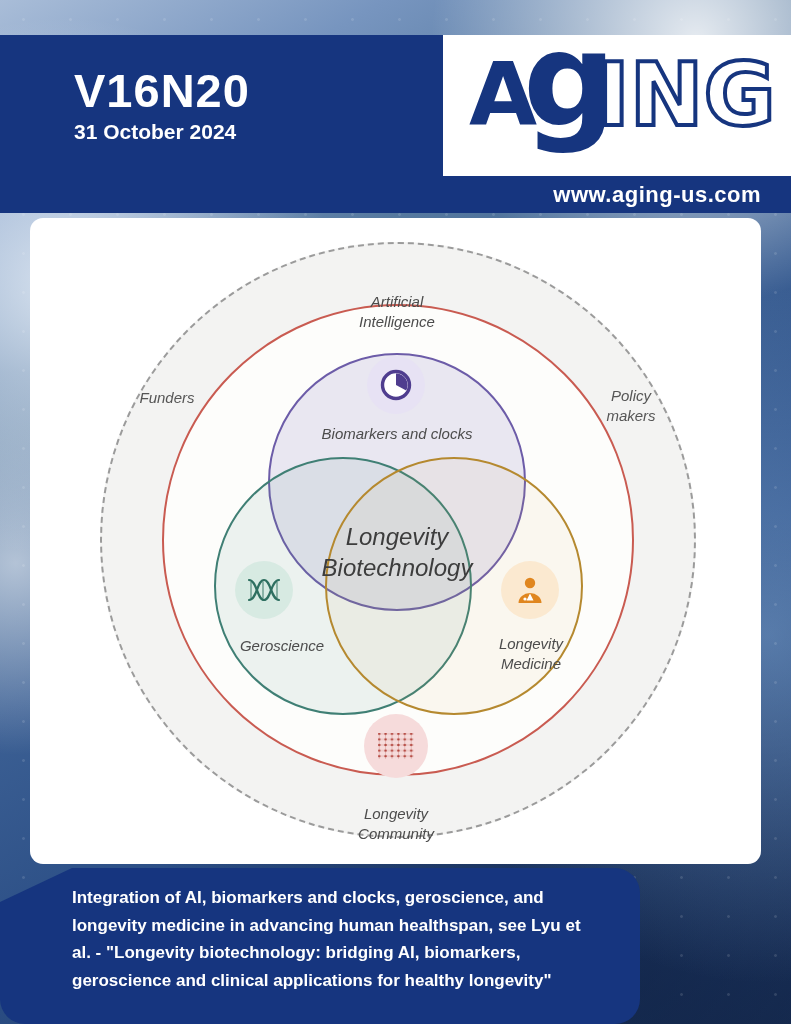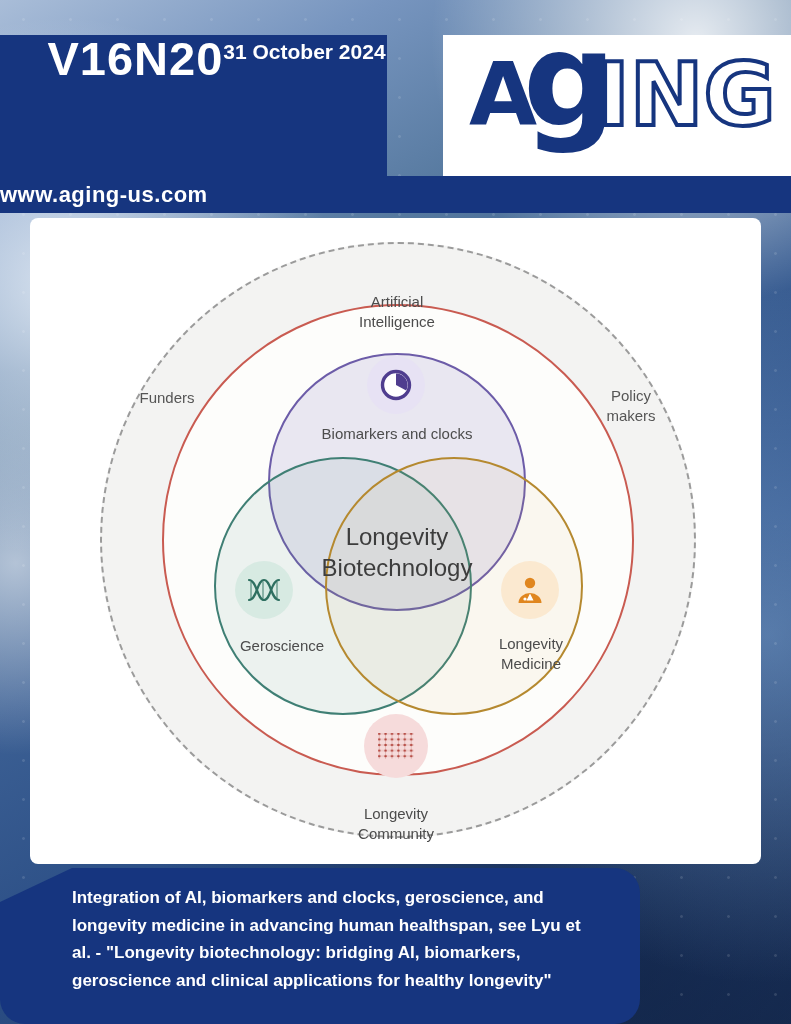--- a/index.html
+++ b/index.html
@@ -19,51 +19,51 @@
       linear-gradient(150deg, #a9bdd8 0%, #7795bf 15%, #56799f 30%, #3c6094 48%, #2c4f86 65%, #223f70 82%, #1a3159 100%);
   }
   .page::before {
     content: ""; position: absolute; inset: 0; pointer-events: none;
     background-image: radial-gradient(rgba(255,255,255,0.4) 1.2px, transparent 1.9px);
     background-size: 47px 39px; opacity: 0.3;
   }
 
   
   .header-band {
-    position: absolute; left: 0; top: 35px; width: 387px; height: 141px;
+    position: absolute; left: 0; top: 35px; width: 443px; height: 141px;
     background: #16357f; color: #fff;
-    display: flex; flex-direction: row; justify-content: center;
-    padding-left: 46px; box-sizing: border-box;
+    display: flex; flex-direction: column; justify-content: center;
+    padding-left: 74px; box-sizing: border-box;
   }
   .issue { font-size: 47px; font-weight: bold; letter-spacing: 1px; line-height: 1.04; }
   .date  { font-size: 21px; font-weight: bold; margin-top: 5px; }
 
   .logo-panel {
     position: absolute; left: 443px; top: 35px; width: 348px; height: 141px;
     background: #ffffff; display: flex; align-items: center; justify-content: center;
   }
   .logo text { font-family: "DejaVu Sans", sans-serif; font-weight: bold; }
   .lg-a   { font-size: 88px;  fill: #16357f; }
   .lg-g   { font-size: 130px; fill: #16357f; }
   .lg-ing { font-size: 88px;  fill: #ffffff; stroke: #16357f; stroke-width: 4px; }
 
   .url-bar {
     position: absolute; left: 0; top: 176px; width: 791px; height: 37px;
     background: #16357f; box-sizing: border-box;
-    text-align: left; padding-right: 30px; line-height: 37px;
+    text-align: right; padding-right: 30px; line-height: 37px;
   }
   .url-bar a {
     color: #ffffff; font-size: 22px; font-weight: bold;
     text-decoration: none; letter-spacing: 0.5px;
   }
 
   
   .card {
     position: absolute; left: 30px; top: 218px; width: 731px; height: 646px;
-    background: #ffffff; border-radius: 8px;
+    background: #ffffff; border-radius: 13px; font-style: italic;
   }
   .vcircle { position: absolute; border-radius: 50%; box-sizing: border-box; }
   .outer-ring { left: 70px;  top: 24px;  width: 596px; height: 596px; border: 2.5px dashed #9b9b9b; background: #f3f3f2; }
   .red-ring   { left: 132px; top: 86px;  width: 472px; height: 472px; border: 2.5px solid #c95b51; background: #fdfdfb; }
   .ai-circle  { left: 238px; top: 135px; width: 258px; height: 258px; border: 2.5px solid #6c5ca8; background: rgba(130,118,190,0.16); }
   .gero-circle{ left: 184px; top: 239px; width: 258px; height: 258px; border: 2.5px solid #3f7f74; background: rgba(90,150,140,0.10); }
   .med-circle { left: 295px; top: 239px; width: 258px; height: 258px; border: 2.5px solid #b5892f; background: rgba(215,175,90,0.07); }
 
   .vlabel {
     position: absolute; transform: translateX(-50%); text-align: center;

